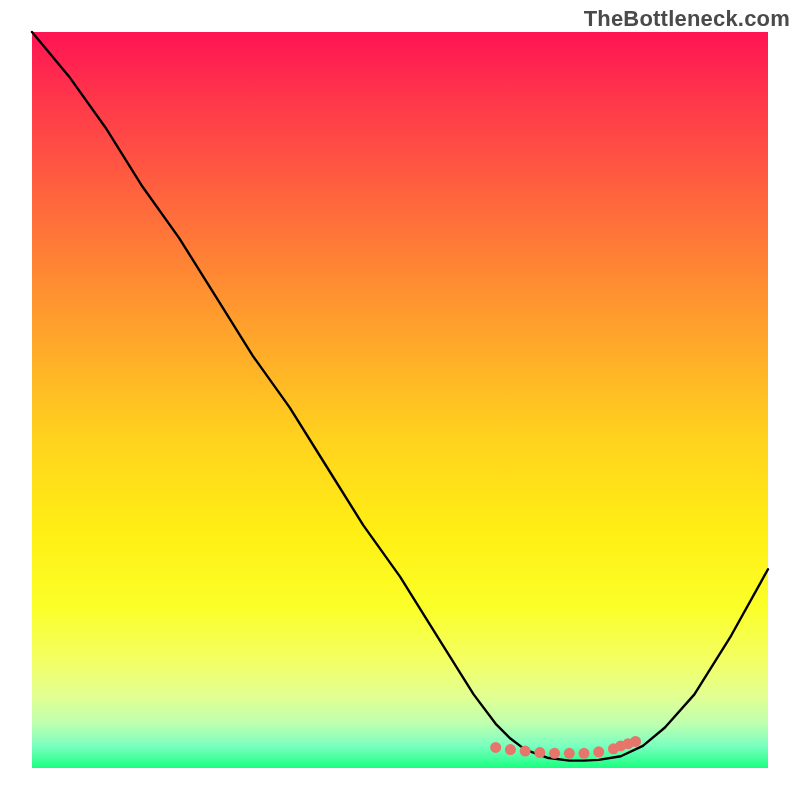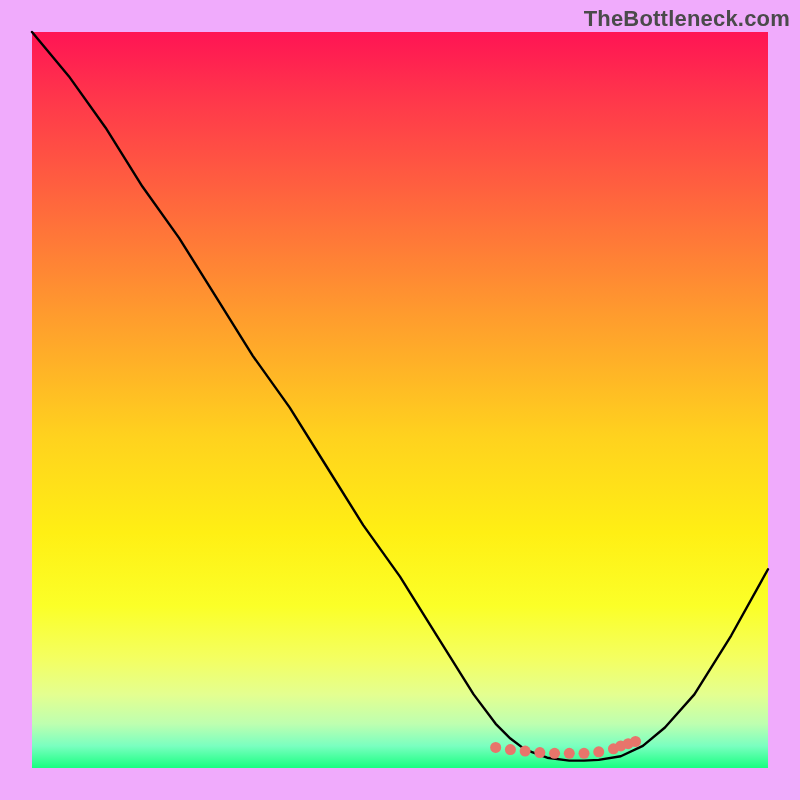--- a/index.html
+++ b/index.html
@@ -8,21 +8,21 @@
     width: 800px;
     height: 800px;
     background: #000;
     overflow: hidden;
     font-family: Arial, Helvetica, sans-serif;
   }
   .stage {
     position: relative;
     width: 800px;
     height: 800px;
-    background: #f0abfc;
+    background: #ffffff;
   }
   .plot {
     position: absolute;
     left: 32px;
     top: 32px;
     width: 736px;
     height: 736px;
   }
   .gradient {
     position: absolute;

